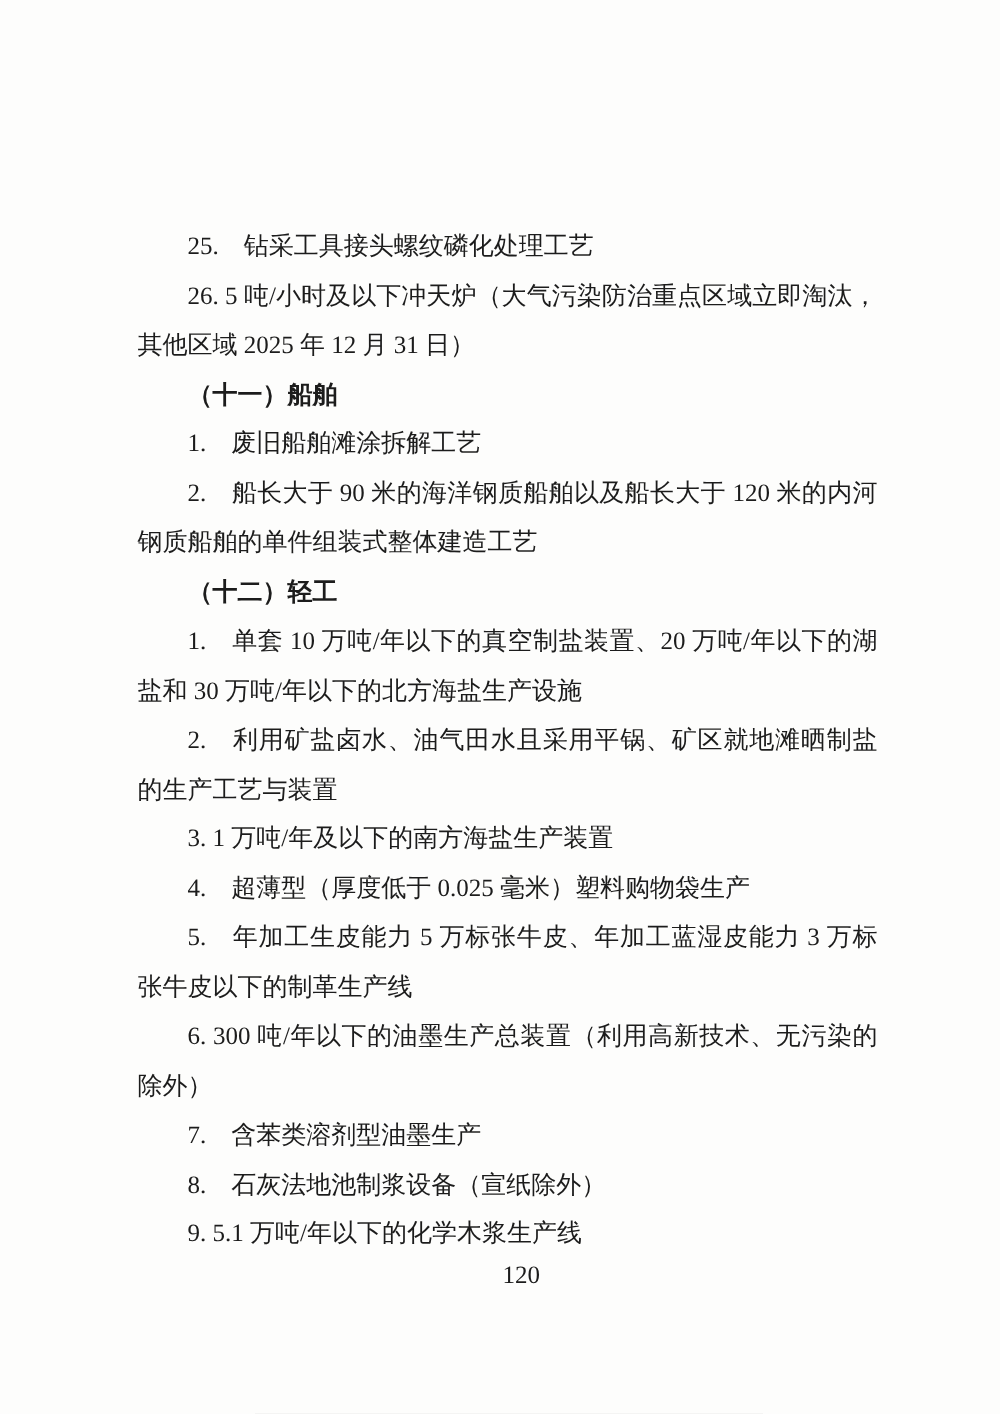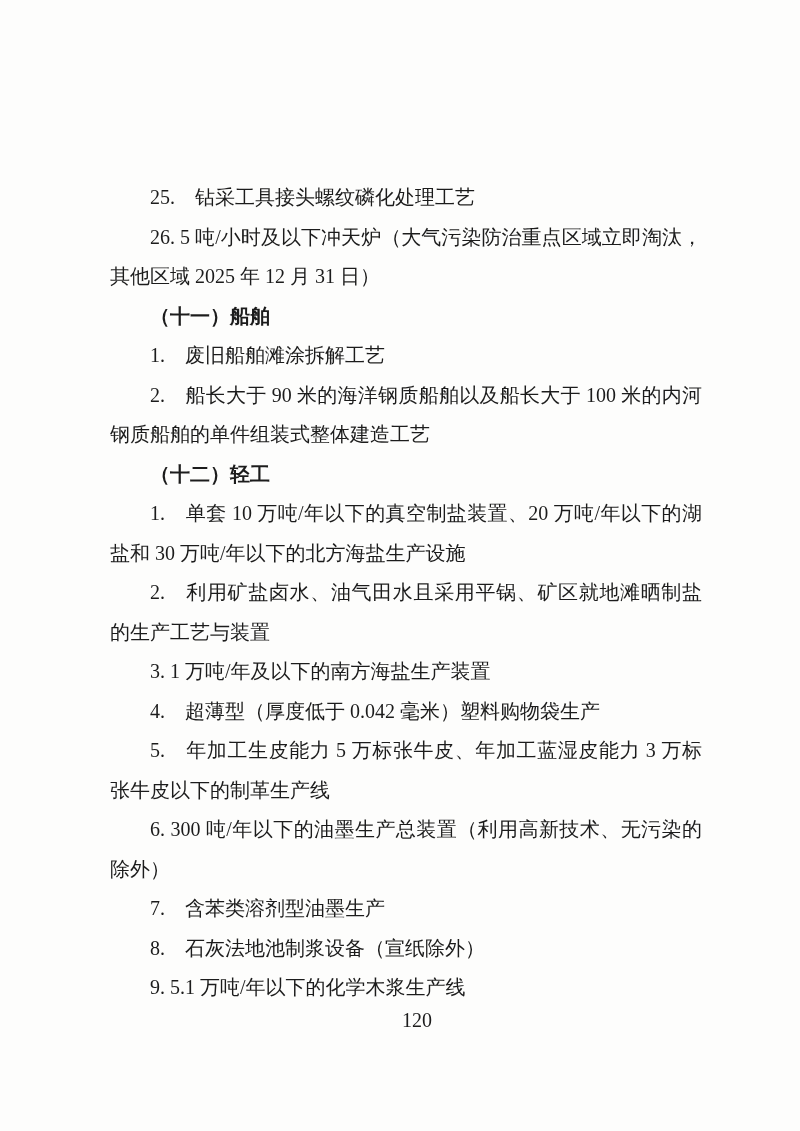--- a/index.html
+++ b/index.html
@@ -49,26 +49,26 @@
 </style>
 </head>
 <body>
 
 <div class="page">
   <div class="content">
     <p class="para">25.　钻采工具接头螺纹磷化处理工艺</p>
     <p class="para">26. 5 吨/小时及以下冲天炉（大气污染防治重点区域立即淘汰，其他区域 2025 年 12 月 31 日）</p>
     <p class="para heading">（十一）船舶</p>
     <p class="para">1.　废旧船舶滩涂拆解工艺</p>
-    <p class="para">2.　船长大于 90 米的海洋钢质船舶以及船长大于 100 米的内河钢质船舶的单件组装式整体建造工艺</p>
+    <p class="para">2.　船长大于 90 米的海洋钢质船舶以及船长大于 120 米的内河钢质船舶的单件组装式整体建造工艺</p>
     <p class="para heading">（十二）轻工</p>
     <p class="para">1.　单套 10 万吨/年以下的真空制盐装置、20 万吨/年以下的湖盐和 30 万吨/年以下的北方海盐生产设施</p>
     <p class="para">2.　利用矿盐卤水、油气田水且采用平锅、矿区就地滩晒制盐的生产工艺与装置</p>
     <p class="para">3. 1 万吨/年及以下的南方海盐生产装置</p>
-    <p class="para">4.　超薄型（厚度低于 0.042 毫米）塑料购物袋生产</p>
+    <p class="para">4.　超薄型（厚度低于 0.025 毫米）塑料购物袋生产</p>
     <p class="para">5.　年加工生皮能力 5 万标张牛皮、年加工蓝湿皮能力 3 万标张牛皮以下的制革生产线</p>
     <p class="para">6. 300 吨/年以下的油墨生产总装置（利用高新技术、无污染的除外）</p>
     <p class="para">7.　含苯类溶剂型油墨生产</p>
     <p class="para">8.　石灰法地池制浆设备（宣纸除外）</p>
     <p class="para">9. 5.1 万吨/年以下的化学木浆生产线</p>
   </div>
   <div class="footer">120</div>
 </div>
 
 </body></html>

